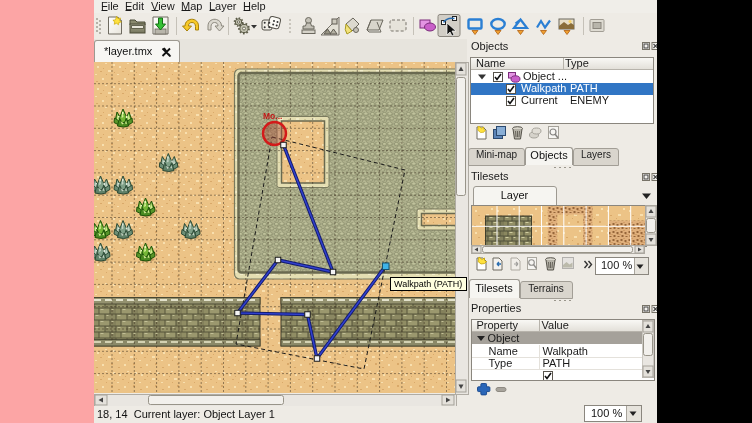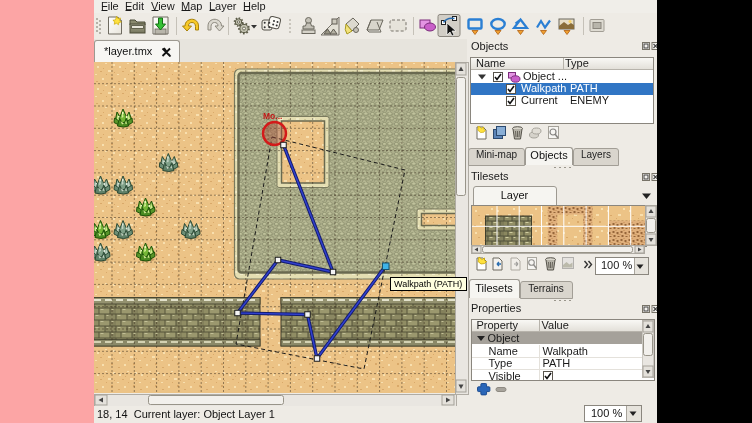--- a/index.html
+++ b/index.html
@@ -694,24 +694,20 @@
 <div style="position:absolute;left:0;top:24.5px;width:171px;height:12px;border-bottom:1px solid #e4e1db;">
             <span style="position:absolute;left:17px;top:0px;">Name</span>
             <span style="position:absolute;left:71px;top:0px;">Walkpath</span>
             <div style="position:absolute;left:67px;top:0;width:1px;height:12px;background:#e4e1db;"></div>
           </div>
 <div style="position:absolute;left:0;top:37px;width:171px;height:12px;border-bottom:1px solid #e4e1db;">
             <span style="position:absolute;left:17px;top:0px;">Type</span>
             <span style="position:absolute;left:71px;top:0px;">PATH</span>
             <div style="position:absolute;left:67px;top:0;width:1px;height:12px;background:#e4e1db;"></div>
           </div>
-<div style="position:absolute;left:0;top:49.5px;width:171px;height:12px;">
-            <span style="position:absolute;left:17px;top:0px;">Visible</span>
-            <div style="position:absolute;left:67px;top:0;width:1px;height:12px;background:#e4e1db;"></div>
-          </div>
 <svg width="10" height="9" style="position:absolute;left:71px;top:50.5px;">
             <rect x="0.5" y="0.5" width="9" height="9" fill="#fff" stroke="#58544c"></rect>
             <path d="M2 5 L4 7.5 L8 2" fill="none" stroke="#111" stroke-width="1.6"></path>
           </svg>
 <svg width="12" height="58" style="position:absolute;left:170px;top:0px;">
 <rect x="0" y="0" width="12" height="58" fill="#e9e6e1" stroke="#b0aca4"></rect>
 <rect x="1" y="1" width="10" height="11" fill="#e4e1db" stroke="#a5a199"></rect>
 <path d="M3.5 8 L8.5 8 L6 4 Z" fill="#444"></path>
 <rect x="1" y="46" width="10" height="11" fill="#e4e1db" stroke="#a5a199"></rect>
 <path d="M3.5 50 L8.5 50 L6 54 Z" fill="#444"></path>

